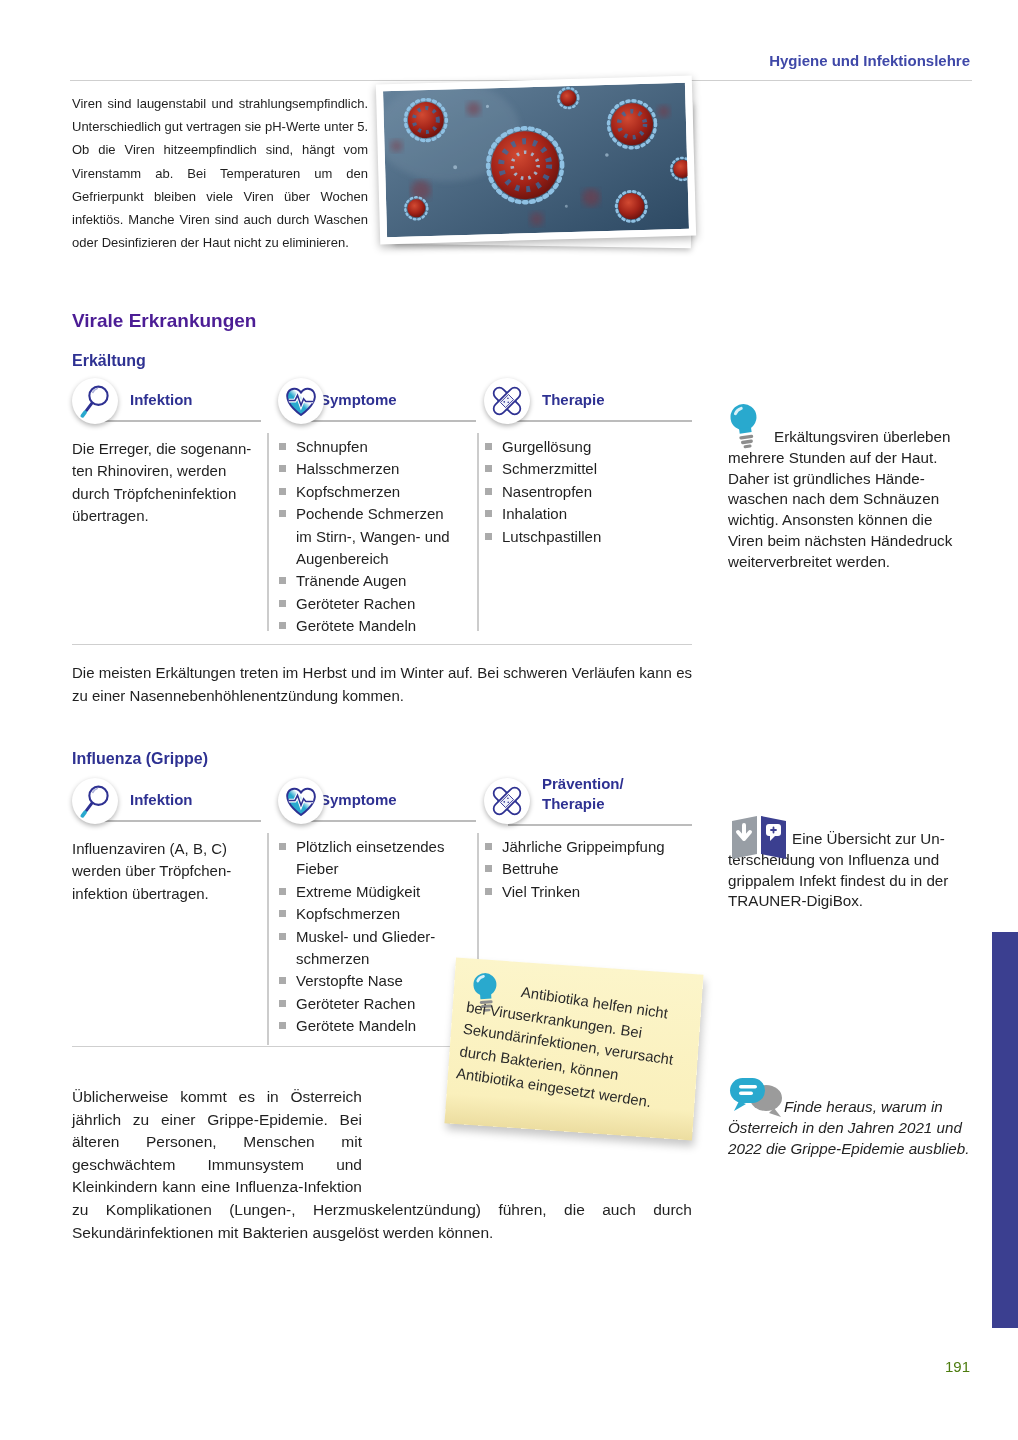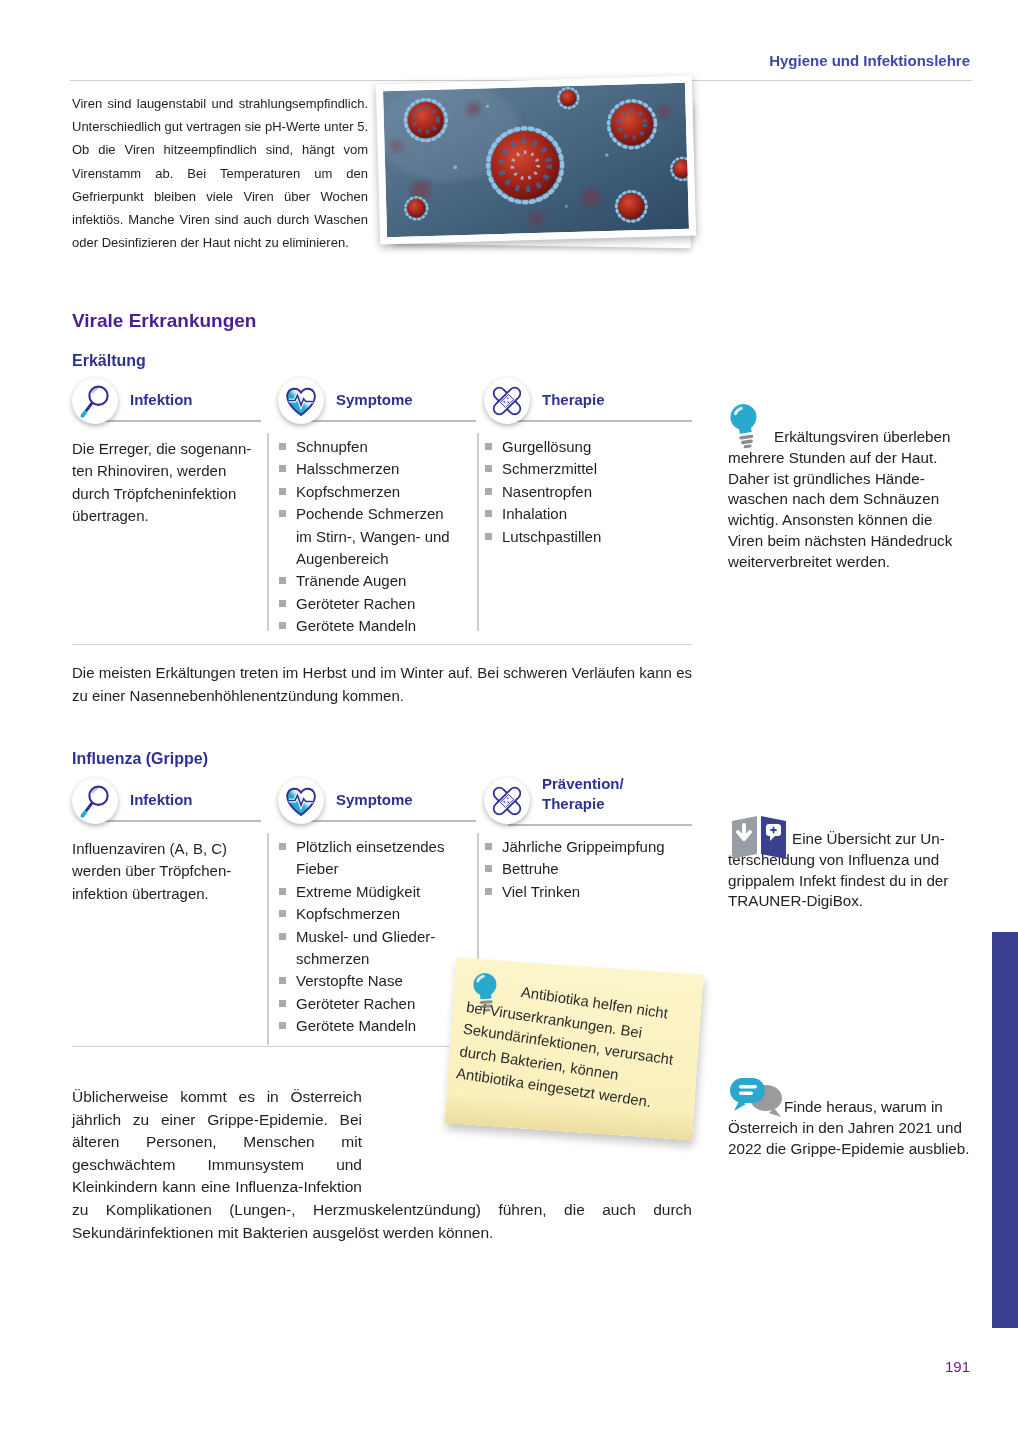--- a/index.html
+++ b/index.html
@@ -22,21 +22,21 @@
   .sec-title{position:absolute;left:72px;top:310px;margin:0;font-size:19px;font-weight:700;color:#4c1d95;}
   .sub-title{position:absolute;left:72px;margin:0;font-size:16px;font-weight:700;color:#2e3192;}
   .sub1{top:352px;} .sub2{top:750px;}
   
   .tbl{position:absolute;left:72px;width:620px;}
   .tbl1{top:378px;height:266px;} .tbl2{top:778px;height:268px;}
   .icon-circle{position:absolute;top:0;width:46px;height:46px;border-radius:50%;background:#fff;
     box-shadow:0 2px 5px rgba(0,0,0,.3);display:flex;align-items:center;justify-content:center;z-index:2;}
   .c1{left:0;} .c2{left:206px;} .c3{left:412px;}
   .collabel{position:absolute;top:13px;font-size:15px;font-weight:700;color:#2e3192;white-space:nowrap;}
-  .l1{left:58px;} .l2{left:264px;} .l3{left:470px;}
+  .l1{left:58px;} .l2{left:248px;} .l3{left:470px;}
   .l3a{top:-3px;} .l3b{top:17px;}
   .chrule{position:absolute;top:42px;height:2px;background:#bcbcbc;}
   .r1{left:24px;width:165px;} .r2{left:230px;width:174px;} .r3{left:436px;width:184px;}
   .tbl2 .r3{top:46px;}
   .vdiv{position:absolute;top:55px;width:2px;background:#cccccc;}
   .d1{left:195px;} .d2{left:405px;}
   .tbl1 .vdiv{height:198px;} .tbl2 .vdiv{height:212px;}
   .coltext{position:absolute;top:60px;left:0;width:180px;margin:0;font-size:15px;line-height:22.4px;}
   .collist{position:absolute;top:58px;margin:0;padding:0;list-style:none;font-size:15px;line-height:22.4px;}
   .u2{left:206px;width:184px;} .u3{left:412px;width:196px;}
@@ -55,24 +55,24 @@
   .sticky .bulb{position:absolute;left:16px;top:12px;}
   .sticky p{position:absolute;left:14px;top:16px;width:222px;margin:0;font-size:14.8px;line-height:22.6px;
     color:#2a2a2a;text-indent:52px;transform:rotate(4.5deg);transform-origin:20px 30px;}
   
   .tip{position:absolute;left:728px;width:242px;}
   .t1{top:402px;} .t2{top:812px;} .t3{top:1076px;}
   .tip .tip-icon{position:absolute;left:0;top:0;}
   .tip p{margin:0;font-size:15.2px;line-height:20.8px;color:#222;}
   .t1 p{padding-top:25px;text-indent:46px;}
   .t2 p{padding-top:17px;text-indent:64px;}
-  .t3 p{padding-top:21px;text-indent:56px;}
+  .t3 p{padding-top:21px;text-indent:56px;font-style:italic;}
   
   .blue-bar{position:absolute;left:992px;top:932px;width:26px;height:396px;background:#3b3f90;}
-  .page-num{position:absolute;top:1358px;right:48px;font-size:15px;color:#701a75;}
+  .page-num{position:absolute;top:1358px;right:48px;font-size:15px;color:#4d7c0f;}
   b{font-weight:400;}
 </style>
 </head>
 <body>
 
 <div class="page">
 
   <div class="running-head">Hygiene und Infektionslehre</div>
   <div class="head-rule"></div>
 

